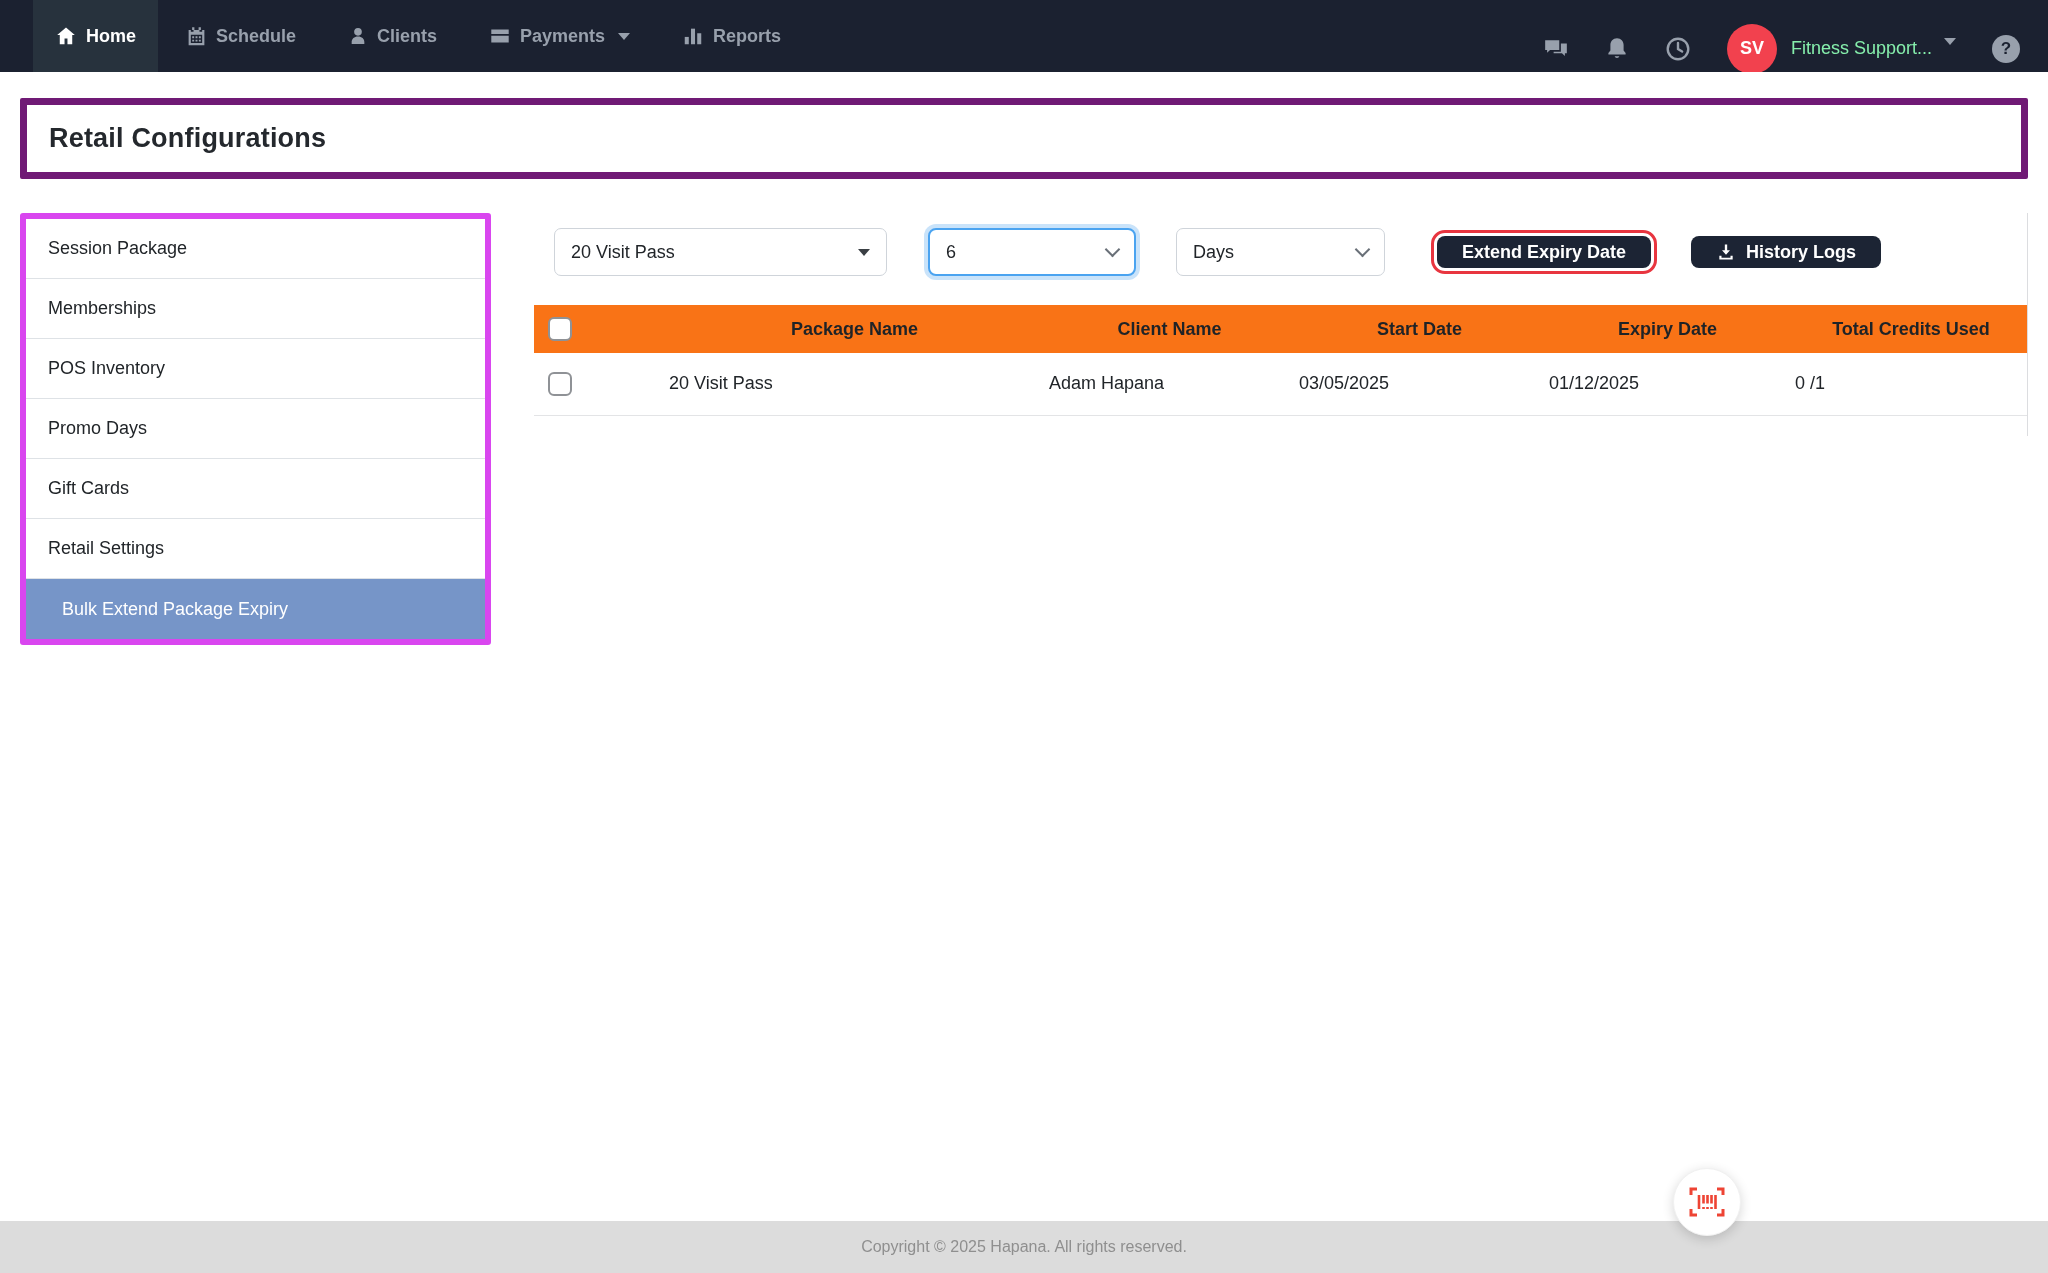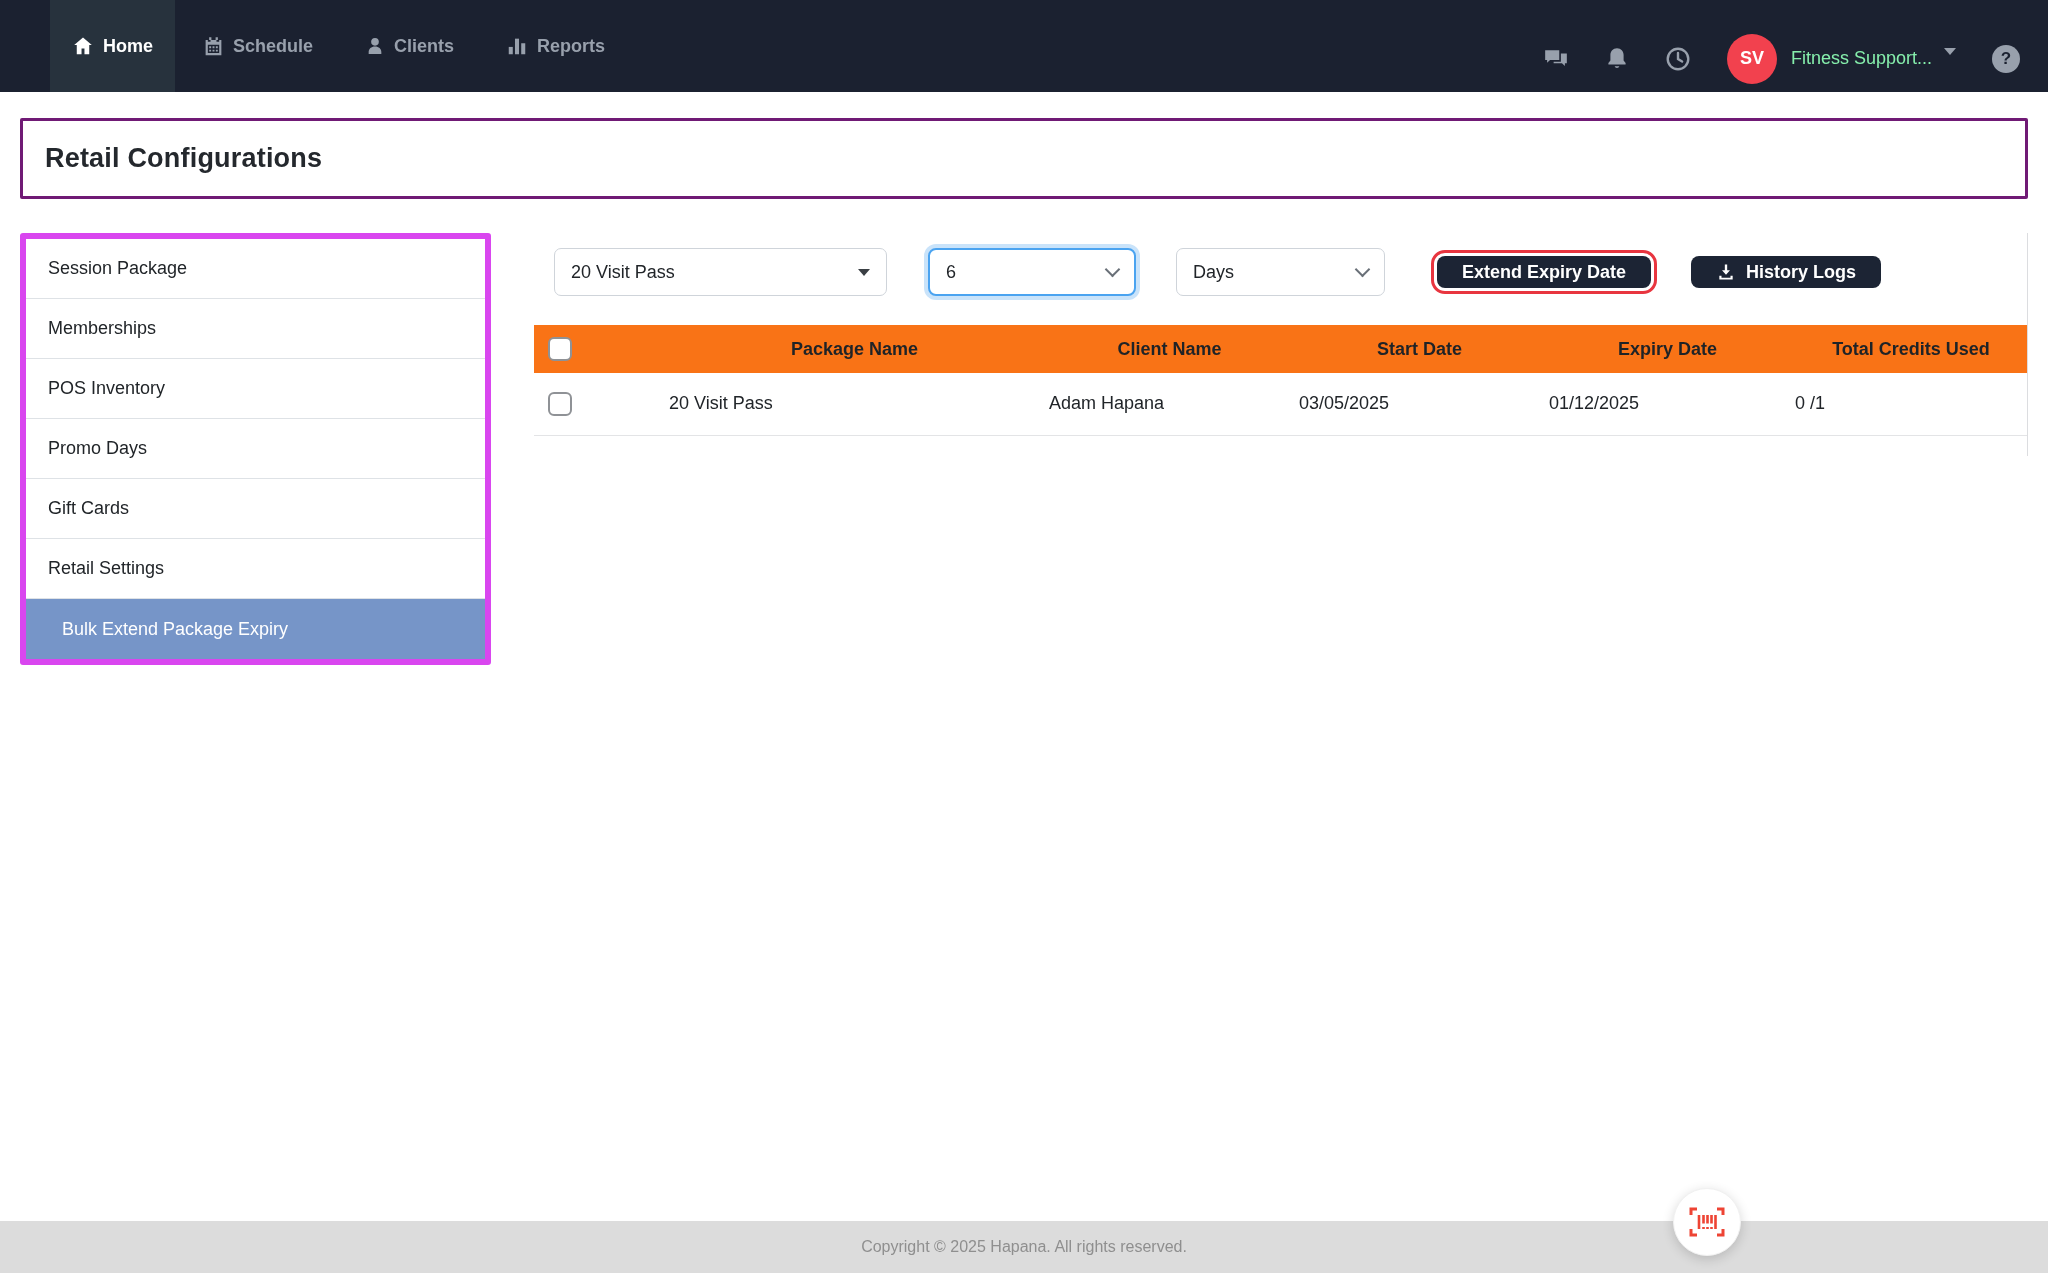--- a/index.html
+++ b/index.html
@@ -5,22 +5,22 @@
   * { margin:0; padding:0; box-sizing:border-box; }
   html,body { width:2048px; height:1273px; }
   body {
     font-family:"Liberation Sans", sans-serif;
     background:#ffffff; position:relative;
     display:flex; flex-direction:column; overflow:hidden;
   }
 
   
   .topnav {
-    height:92px; background:#1b2130; display:flex; align-items:stretch;
-    padding-left:50px; flex:0 0 auto;
+    height:72px; background:#1b2130; display:flex; align-items:stretch;
+    padding-left:33px; flex:0 0 auto;
   }
   .nav-item {
     display:flex; align-items:center; gap:9px; color:#98a0ac;
     font-size:18px; font-weight:600; padding:0 2px; margin-right:48px; cursor:pointer;
   }
   .nav-item.active { background:#27323d; color:#ffffff; padding:0 22px; margin-right:26px; }
   .nav-item svg { display:block; }
   .caret-down {
     width:0; height:0; border-left:6px solid transparent; border-right:6px solid transparent;
     border-top:7px solid #98a0ac; margin-left:4px;
@@ -34,21 +34,21 @@
   }
   .account { display:flex; align-items:flex-start; gap:8px; color:#86efac; font-size:18px; cursor:pointer; }
   .help-circle {
     width:28px; height:28px; border-radius:50%; background:#98a0ac; color:#1b2130;
     display:flex; align-items:center; justify-content:center; font-weight:700; font-size:17px; cursor:pointer;
   }
 
   
   .page { flex:1 1 auto; position:relative; background:#ffffff; }
   .title-panel {
-    margin:26px 20px 0 20px; height:81px; border:3px solid #701a75; border-radius:2px;
+    margin:26px 20px 0 20px; height:81px; border:7px solid #701a75; border-radius:2px;
     display:flex; align-items:center; padding:0 22px; background:#fff;
   }
   .title-panel h1 { font-size:27px; font-weight:700; color:#24282d; letter-spacing:.2px; }
 
   .content { margin:34px 20px 0 20px; display:flex; align-items:flex-start; }
 
   
   .sidebar { width:471px; border:6px solid #d946ef; border-radius:3px; background:#fff; flex:0 0 auto; }
   .side-item {
     height:60px; display:flex; align-items:center; padding:0 22px;
@@ -133,20 +133,29 @@
     <span>Schedule</span>
   </div>
   <div class="nav-item">
     <span>
       <svg width="20" height="20" viewBox="0 0 24 24" fill="#98a0ac">
           <circle cx="12" cy="7" r="4.6"></circle>
           <path d="M12 12.6c-4.6 0-7.6 2.9-7.6 6.6v2.3h15.2v-2.3c0-3.7-3-6.6-7.6-6.6z"></path>
         </svg>
     </span>
     <span>Clients</span>
+  </div>
+  <div class="nav-item">
+    <span>
+      <svg width="22" height="22" viewBox="0 0 24 24" fill="#98a0ac">
+          <path d="M2.5 5h19v4.8h-19zM2.5 11.6h19V19h-19zm2 3.2h6v1.8h-6z"></path>
+        </svg>
+    </span>
+    <span>Payments</span>
+    <span class="caret-down"></span>
   </div>
   <div class="nav-item">
     <span>
       <svg width="22" height="22" viewBox="0 0 24 24" fill="#98a0ac">
           <rect x="3" y="13" width="4.4" height="8"></rect>
           <rect x="9.8" y="4" width="4.4" height="17"></rect>
           <rect x="16.6" y="9" width="4.4" height="12"></rect>
         </svg>
     </span>
     <span>Reports</span>

